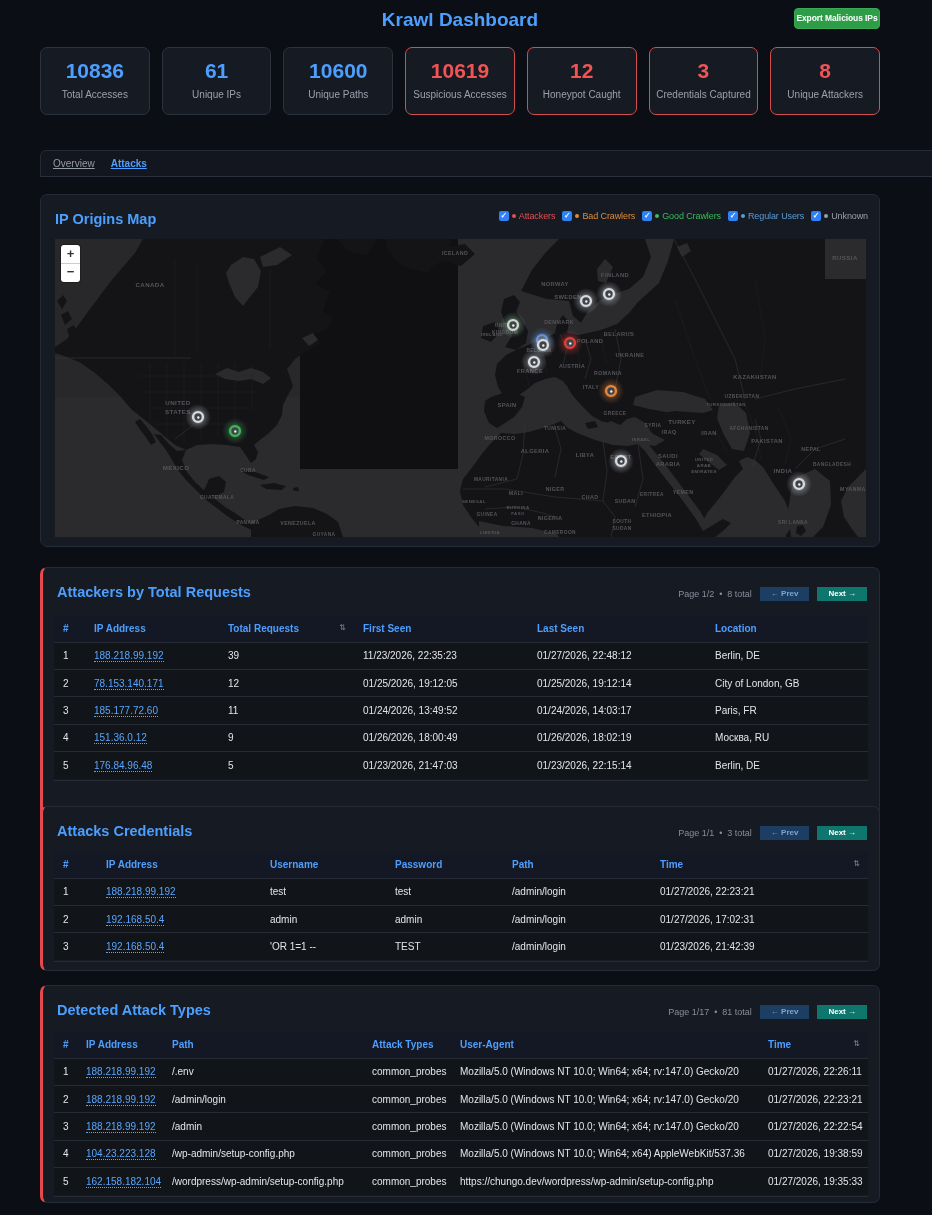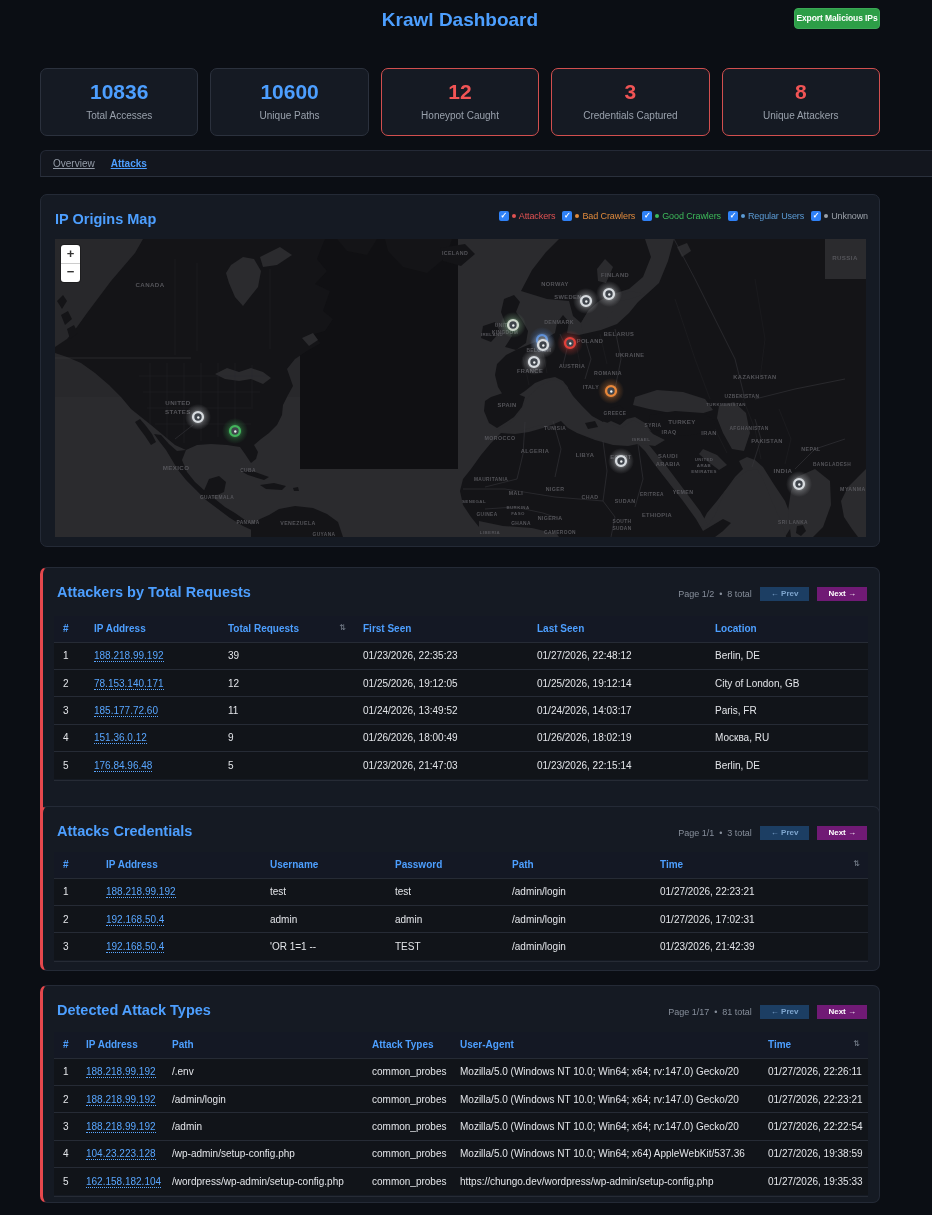--- a/index.html
+++ b/index.html
@@ -1,37 +1,37 @@
 <!DOCTYPE html>
 <html><head>
 <meta charset="utf-8">
 <style>
 * { margin:0; padding:0; box-sizing:border-box; }
 html,body { width:932px; height:1215px; background:#0b0e14; font-family:"Liberation Sans", sans-serif; }
 .page { position:relative; width:932px; height:1215px; overflow:hidden; }
 h1.title { position:absolute; top:9px; left:0; width:920px; text-align:center; font-size:19px; font-weight:bold; color:#4d9fff; }
 .export-btn { position:absolute; left:794px; top:8px; width:86px; height:21px; background:#2d9e47; border:1px solid #3aa855; border-radius:4px; color:#fff; font-size:8.5px; font-weight:bold; text-align:center; line-height:19px; white-space:nowrap; letter-spacing:-0.1px; }
-.stats { position:absolute; left:40px; top:68px; width:840px; display:flex; gap:12px; }
+.stats { position:absolute; left:40px; top:47px; width:840px; display:flex; gap:12px; }
 .stat { flex:1; height:68px; background:#151a23; border:1px solid #2b313d; border-radius:7px; text-align:center; padding-top:11px; }
 .stat.red { border-color:#d24f4f; }
 .stat .num { font-size:21px; font-weight:bold; color:#4d9fff; line-height:24px; }
 .stat.red .num { color:#f05455; }
 .stat .lbl { font-size:10px; color:#99a1ac; margin-top:6px; }
 .tabs { position:absolute; left:40px; top:150px; width:928px; height:27px; background:#13161e; border:1px solid #242936; border-bottom:1px solid #2a303c; border-radius:6px 6px 0 0; display:flex; align-items:center; padding-left:12px; gap:16px; }
 .tabs a { font-size:10px; text-decoration:underline; }
 .tabs .t1 { color:#949ca8; }
 .tabs .t2 { color:#4d9fff; font-weight:bold; }
 .card { position:absolute; left:40px; width:840px; background:#151a23; border:1px solid #242a36; border-radius:7px; }
 .card.tc { border-left:3px solid #e5484d; }
 .ctitle { position:absolute; left:14px; top:16px; font-size:14.5px; font-weight:bold; color:#4d9fff; }
 .pager { position:absolute; right:12px; top:19px; display:flex; align-items:center; gap:8px; }
 .pager .pinfo { font-size:9px; color:#868e9a; }
 .pbtn { height:14px; border-radius:0; font-size:8px; font-weight:bold; padding:0 11px; line-height:14px; }
 .pbtn.prev { background:#1c3e63; color:#7fa6cf; }
-.pbtn.next { background:#701a75; color:#ffffff; }
+.pbtn.next { background:#0f766e; color:#ffffff; }
 table.dt { position:absolute; left:11px; border-collapse:collapse; table-layout:fixed; width:814px; font-size:10px; }
 table.dt th { background:#141824; color:#4d9fff; font-weight:bold; text-align:left; height:26px; padding:0 0 0 9px; white-space:nowrap; overflow:hidden; }
 table.dt td { color:#e3e5e9; height:27.4px; padding:0 0 0 9px; border-top:1px solid #262b35; background:#111419; white-space:nowrap; overflow:hidden; }
 table.dt a { color:#58a6ff; text-decoration:none; border-bottom:1px dotted #58a6ff; }
 .bline { position:absolute; left:11px; width:814px; height:1px; background:#262b35; }
 .sico { float:right; color:#7d8693; font-size:8px; margin-right:8px; font-weight:normal; }
 
 .mapwrap { position:absolute; left:14px; top:44px; width:811px; height:298px; background:#2e2e32; overflow:hidden; }
 .legend { position:absolute; right:11px; top:16px; display:flex; gap:7px; align-items:center; }
 .litem { display:flex; align-items:center; gap:3px; font-size:9px; letter-spacing:-0.1px; }
@@ -46,22 +46,30 @@
 <div class="page">
   <h1 class="title">Krawl Dashboard</h1>
   <div class="export-btn">Export Malicious IPs</div>
 
   <div class="stats">
     <div class="stat">
         <div class="num">10836</div>
         <div class="lbl">Total Accesses</div>
       </div>
     <div class="stat">
+        <div class="num">61</div>
+        <div class="lbl">Unique IPs</div>
+      </div>
+    <div class="stat">
         <div class="num">10600</div>
         <div class="lbl">Unique Paths</div>
+      </div>
+    <div class="stat red">
+        <div class="num">10619</div>
+        <div class="lbl">Suspicious Accesses</div>
       </div>
     <div class="stat red">
         <div class="num">12</div>
         <div class="lbl">Honeypot Caught</div>
       </div>
     <div class="stat red">
         <div class="num">3</div>
         <div class="lbl">Credentials Captured</div>
       </div>
     <div class="stat red">
@@ -364,21 +372,21 @@
             <th>IP Address</th>
             <th>Total Requests<span class="sico">⇅</span></th>
             <th>First Seen</th>
             <th>Last Seen</th>
             <th>Location</th>
           </tr>
       <tr>
             <td>1</td>
             <td><a>188.218.99.192</a></td>
             <td>39</td>
-            <td>01/23/2026, 22:35:23</td>
+            <td>11/23/2026, 22:35:23</td>
             <td>01/27/2026, 22:48:12</td>
             <td>Berlin, DE</td>
           </tr>
       <tr>
             <td>2</td>
             <td><a>78.153.140.171</a></td>
             <td>12</td>
             <td>01/25/2026, 19:12:05</td>
             <td>01/25/2026, 19:12:14</td>
             <td>City of London, GB</td>

